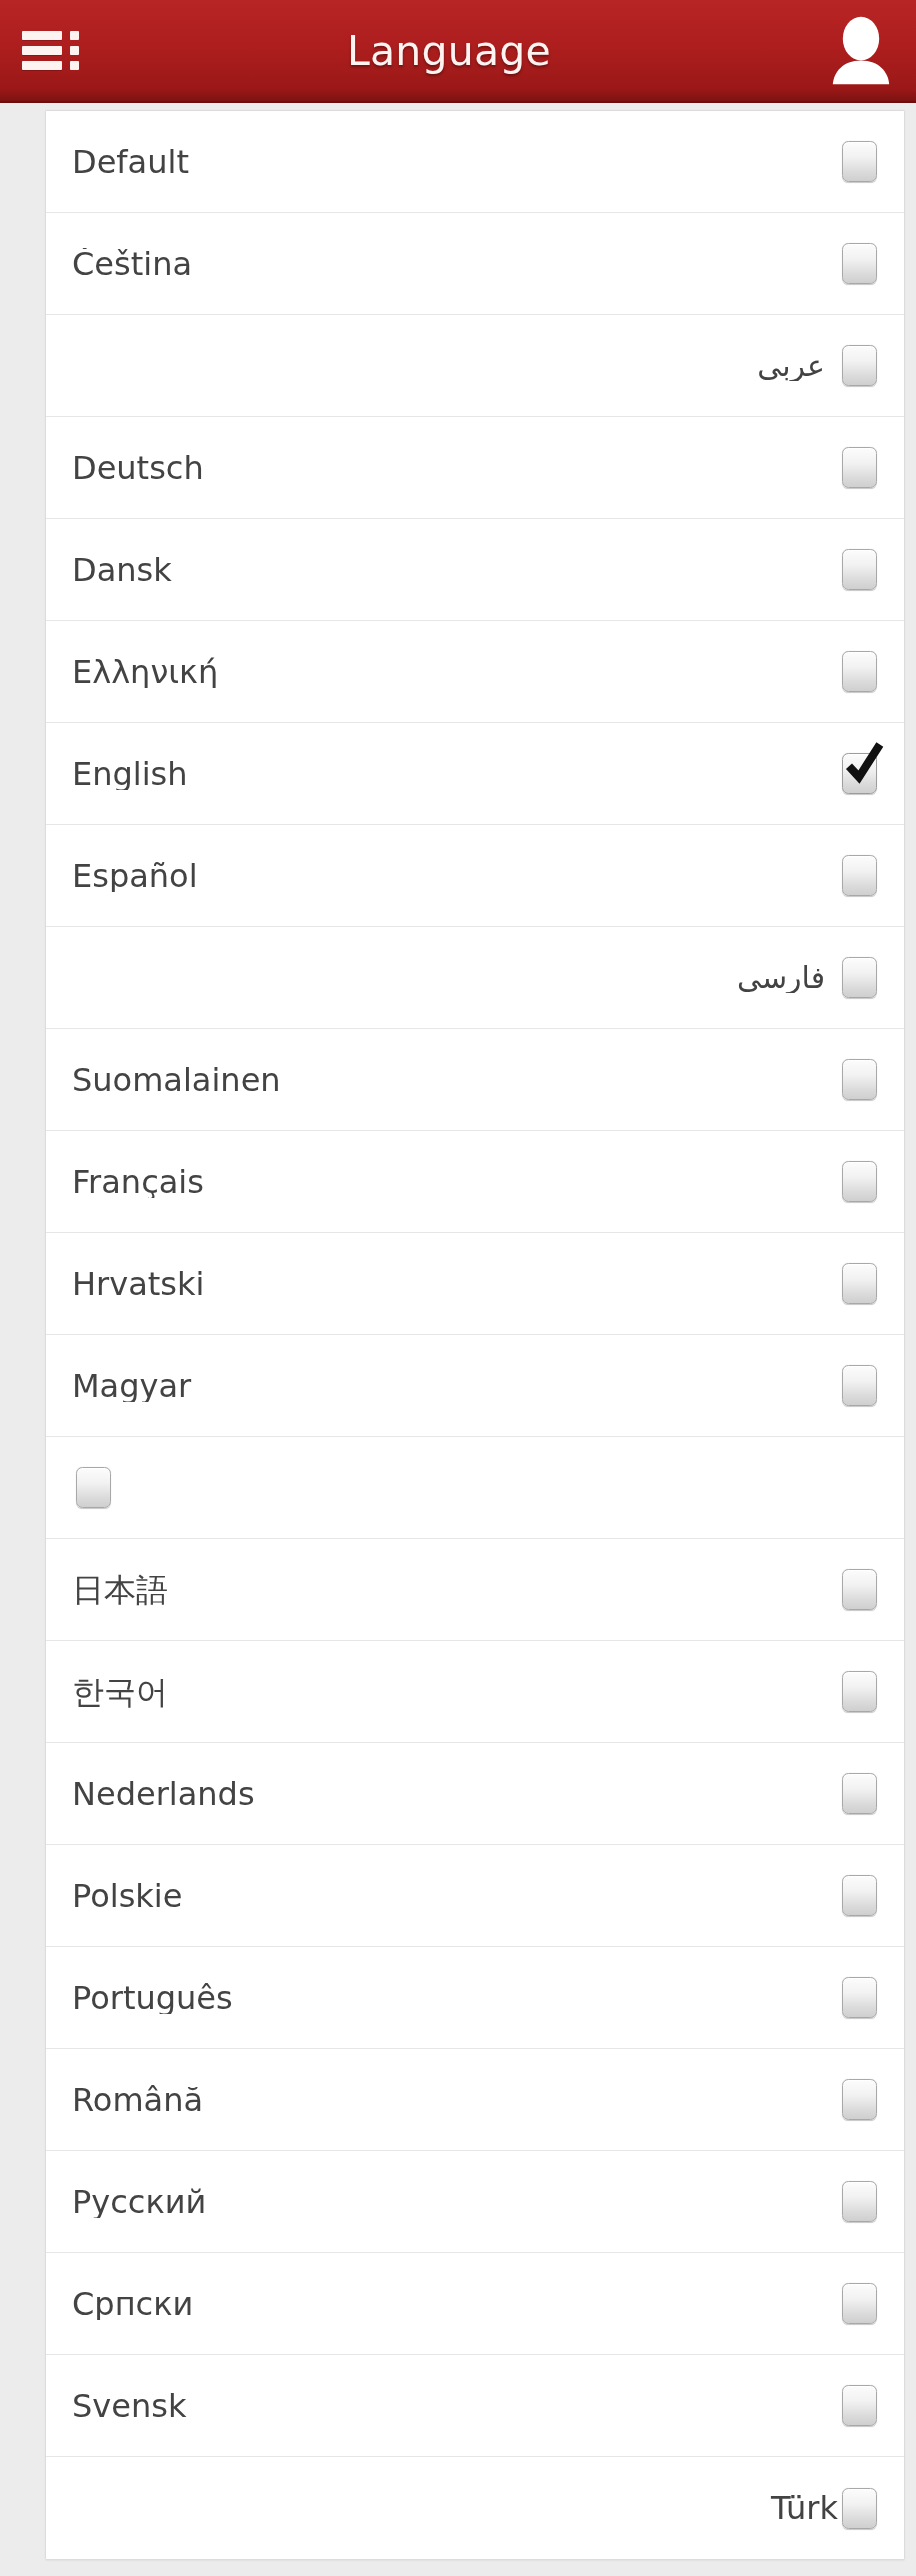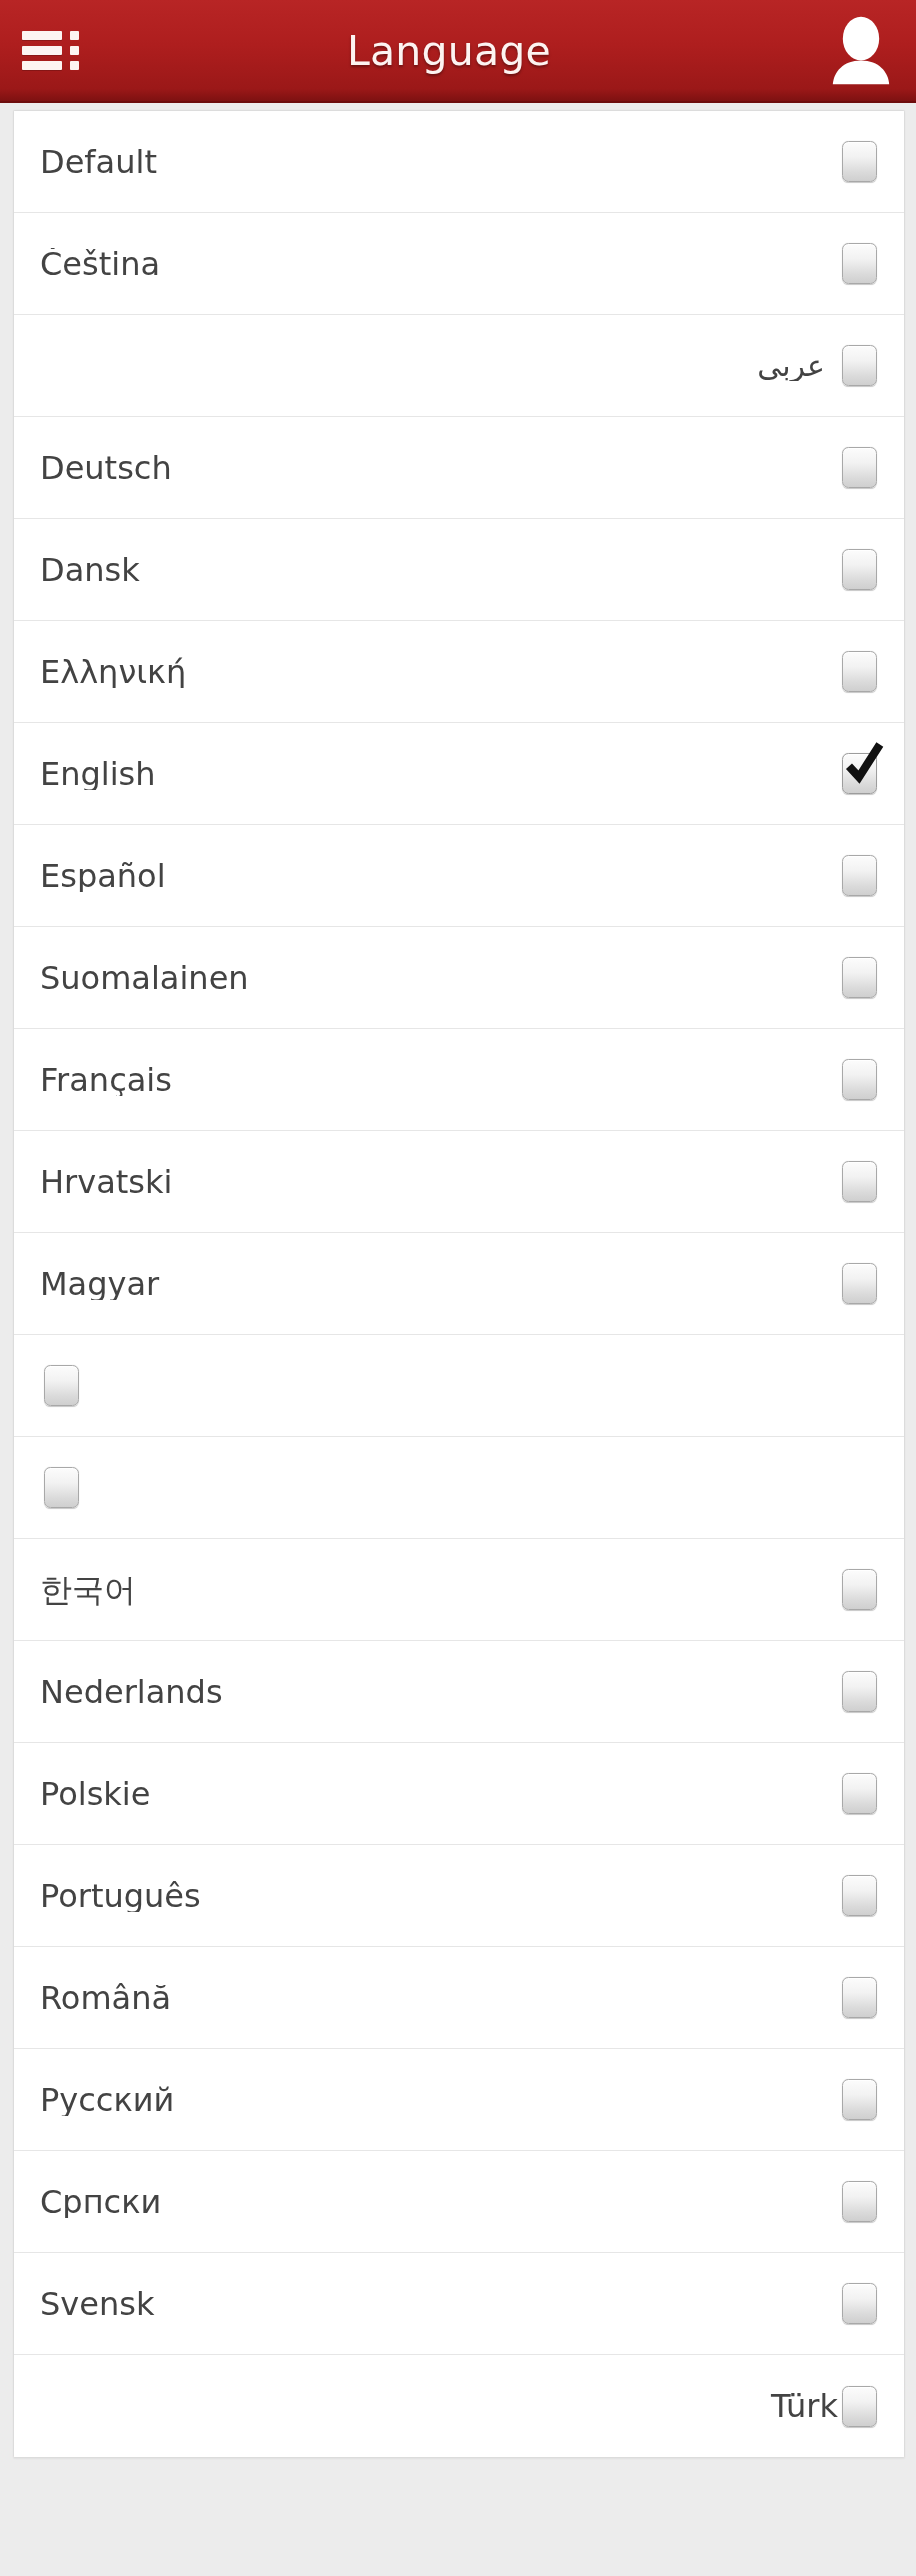--- a/index.html
+++ b/index.html
@@ -91,20 +91,21 @@
     align-items: center;
     justify-content: center;
   }
   .avatar-icon { display: block; }
 
   
   .list-wrap {
     flex: 1 1 auto;
     padding: 7.3px 11px 16.5px 13px;
     box-sizing: border-box;
+    margin-left: 32px;
   }
   .list-card {
     background: #ffffff;
     border: 0.9px solid #dcdcdc;
     border-radius: 1.8px;
     box-shadow: 0 0.9px 1.8px rgba(0,0,0,.05);
     overflow: hidden;
   }
 
   .row {
@@ -242,20 +243,26 @@
               </svg>
             </span>
           </div>
         </div>
         <div class="row">
           <div class="row-label">Español</div>
           <div class="cb-slot">
             <span class="cb"></span>
           </div>
         </div>
+        <div class="row rtl">
+          <div class="row-label">فارسی</div>
+          <div class="cb-slot">
+            <span class="cb"></span>
+          </div>
+        </div>
         <div class="row">
           <div class="row-label">Suomalainen</div>
           <div class="cb-slot">
             <span class="cb"></span>
           </div>
         </div>
         <div class="row">
           <div class="row-label">Français</div>
           <div class="cb-slot">
             <span class="cb"></span>
@@ -272,20 +279,21 @@
           <div class="cb-slot">
             <span class="cb"></span>
           </div>
         </div>
         <div class="row">
           <div class="cb-slot">
             <span class="cb"></span>
           </div>
         </div>
         <div class="row">
+          <div class="row-label">日本語</div>
           <div class="cb-slot">
             <span class="cb"></span>
           </div>
         </div>
         <div class="row">
           <div class="row-label">한국어</div>
           <div class="cb-slot">
             <span class="cb"></span>
           </div>
         </div>

